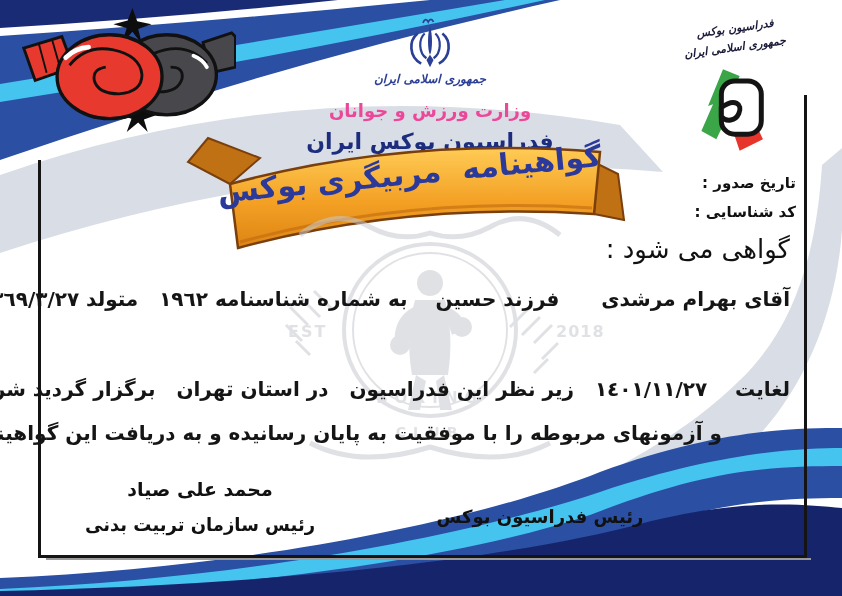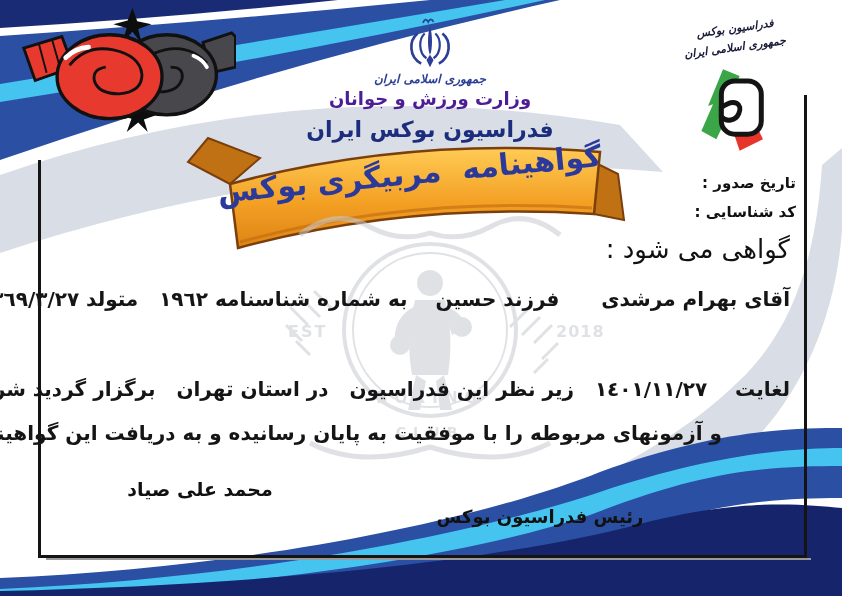--- a/index.html
+++ b/index.html
@@ -8,21 +8,21 @@
   .abs{position:absolute;}
   svg{display:block;}
   .fa{direction:rtl;unicode-bidi:plaintext;}
   .bodyline{position:absolute;right:52px;white-space:nowrap;direction:rtl;
             font-weight:bold;color:#151515;font-size:20px;}
   .sig{position:absolute;text-align:center;font-weight:bold;color:#111;direction:rtl;white-space:nowrap;}
   .metalabel{position:absolute;right:46px;direction:rtl;font-weight:bold;color:#111;font-size:15px;white-space:nowrap;}
   .frameline{position:absolute;background:#141414;}
   .hdr{position:absolute;left:290px;top:14px;width:280px;text-align:center;}
   .hdr-small{font-size:12px;font-style:italic;color:#2c3f96;margin-top:-4px;font-weight:bold;}
-  .hdr-ministry{font-size:18px;font-weight:bold;color:#4c1d95;margin-top:2px;}
+  .hdr-ministry{font-size:18px;font-weight:bold;color:#ec4899;margin-top:14px;}
   .hdr-fed{font-size:22px;font-weight:bold;color:#1c2d7e;margin-top:8px;}
   .rlogo-text{font-size:11px;font-weight:bold;color:#1b1b3a;font-style:italic;
               text-align:center;white-space:nowrap;direction:rtl;}
   .banner-title{position:absolute;left:222px;top:156px;width:380px;text-align:center;
                 transform:rotate(-5.5deg);font-size:30px;font-weight:bold;color:#2b3a9a;
                 direction:rtl;white-space:nowrap;}
   .certify{position:absolute;right:52px;top:234px;font-size:26px;font-weight:normal;color:#111;
            direction:rtl;white-space:nowrap;}
   .wm{opacity:.55;}
 </style>
@@ -146,14 +146,15 @@
     <text x="190" y="232" font-size="14" letter-spacing="7" fill="#c7cad0" font-weight="bold" text-anchor="middle" font-family="DejaVu Sans, sans-serif">CLUB</text>
   </svg>
 
   <div class="certify">گواهی می شود :</div>
   <div class="bodyline" style="top:287px;">آقای بهرام مرشدی &nbsp;&nbsp;&nbsp;&nbsp; فرزند حسین &nbsp;&nbsp; به شماره شناسنامه ١٩٦٢ &nbsp; متولد ١٣٦٩/٣/٢٧</div>
   <div class="bodyline" style="top:377px;">لغایت &nbsp;&nbsp; ١٤٠١/١١/٢٧ &nbsp; زیر نظر این فدراسیون &nbsp; در استان تهران &nbsp; برگزار گردید شرکت نموده</div>
   <div class="bodyline" style="top:421px;right:120px;">و آزمونهای مربوطه را با موفقیت به پایان رسانیده و به دریافت این گواهینامه نائل گردیدند .</div>
 
   <div class="sig" style="left:395px;top:506px;width:290px;font-size:18px;">رئیس فدراسیون بوکس</div>
   <div class="sig" style="left:80px;top:478px;width:240px;font-size:19px;">محمد علی صیاد</div>
+  <div class="sig" style="left:55px;top:514px;width:290px;font-size:18px;">رئیس سازمان تربیت بدنی</div>
 
 </div>
 
 </body></html>

